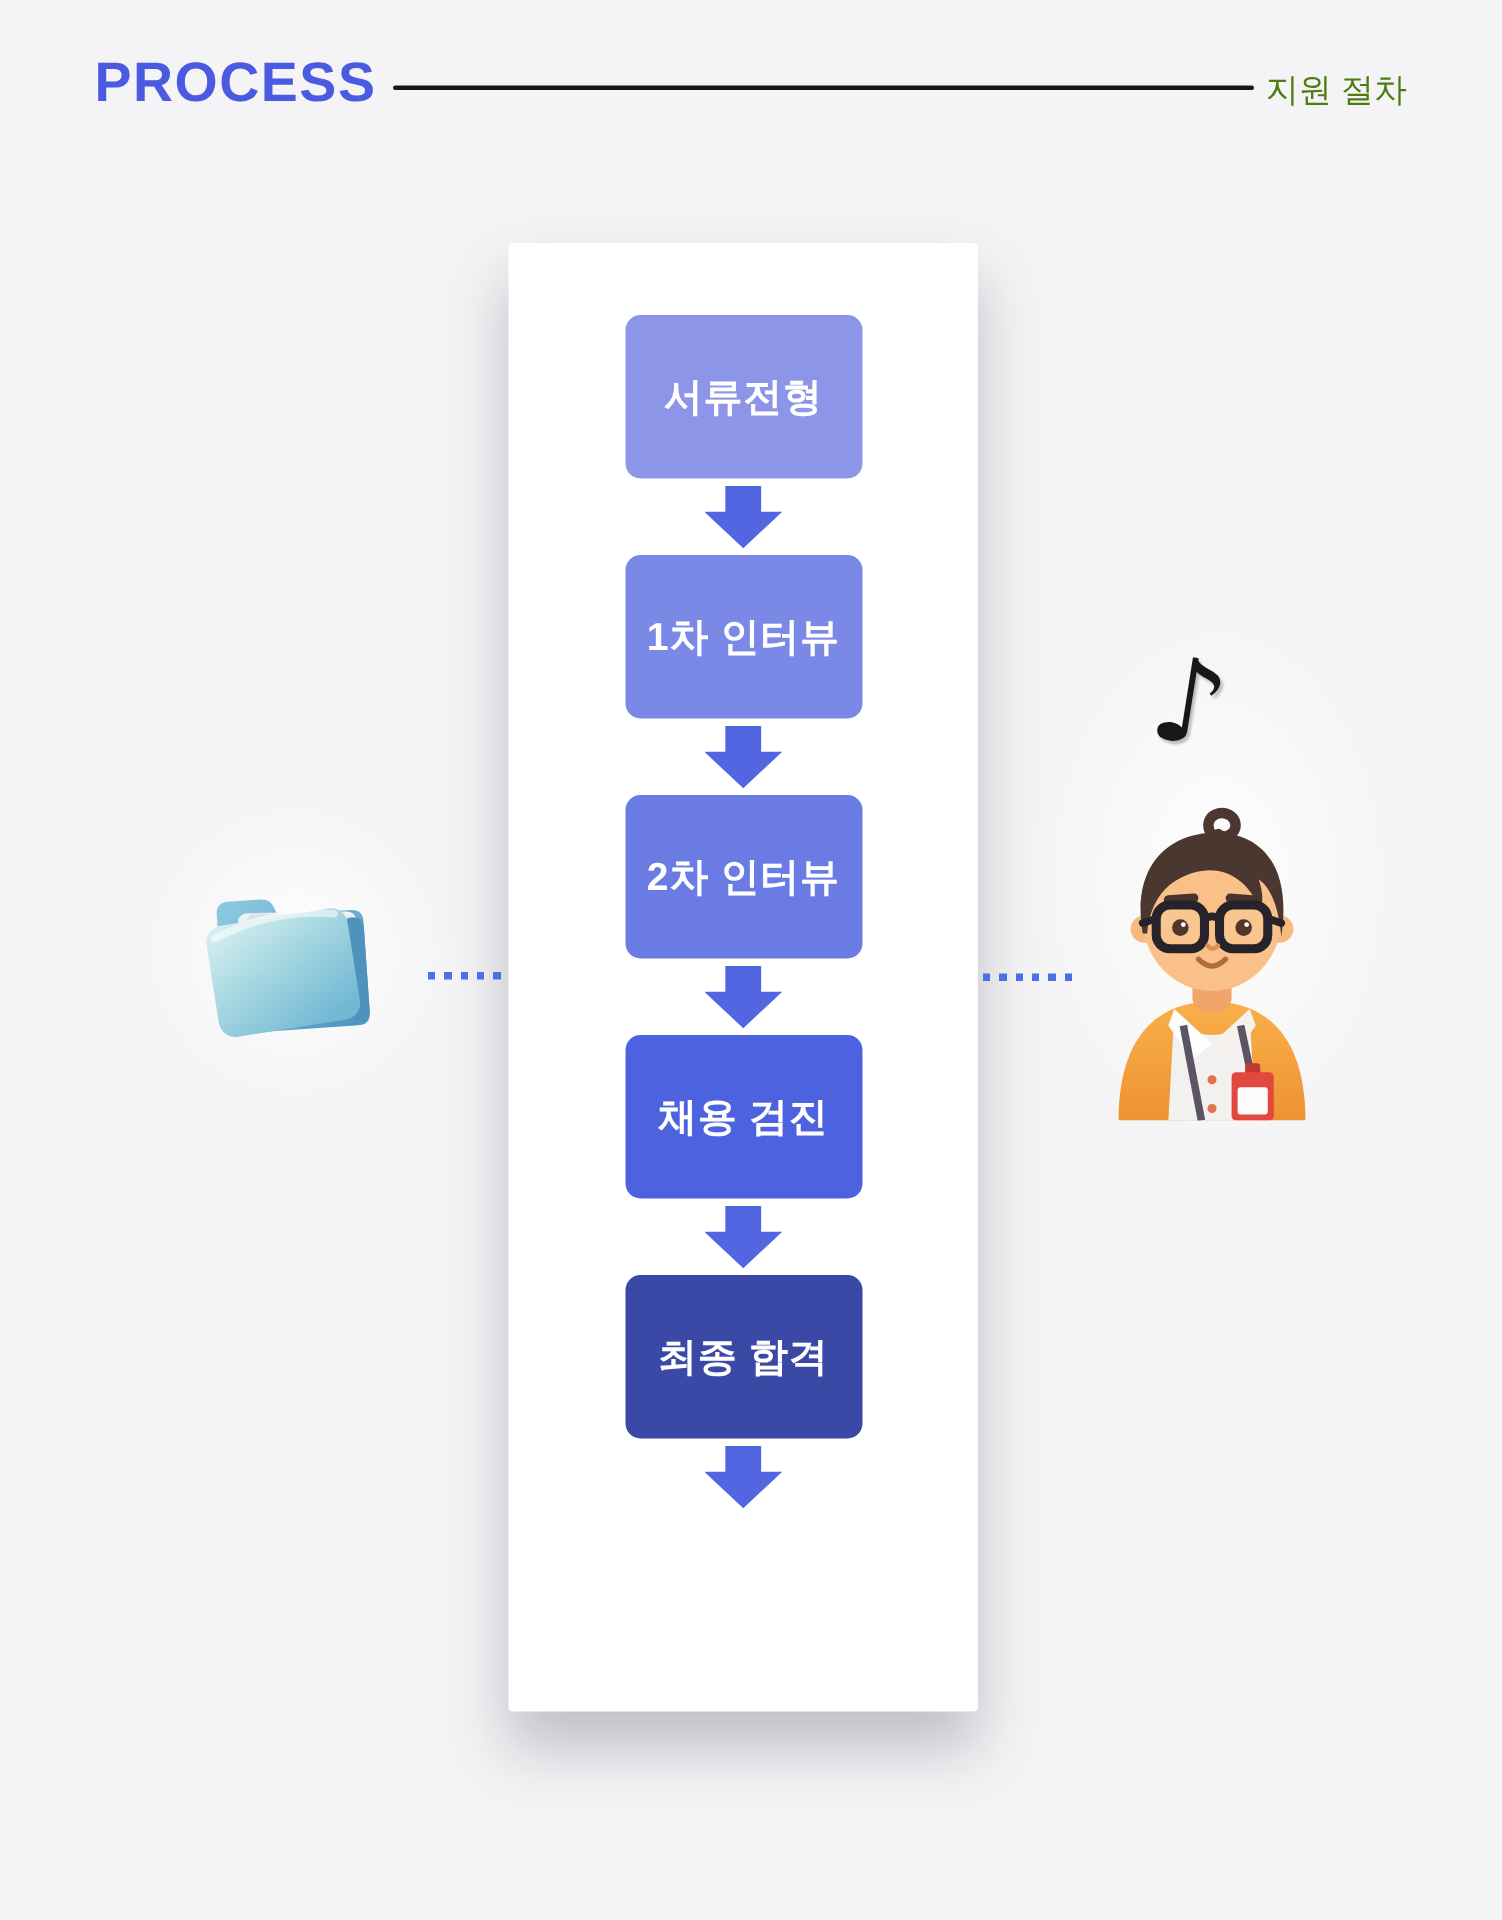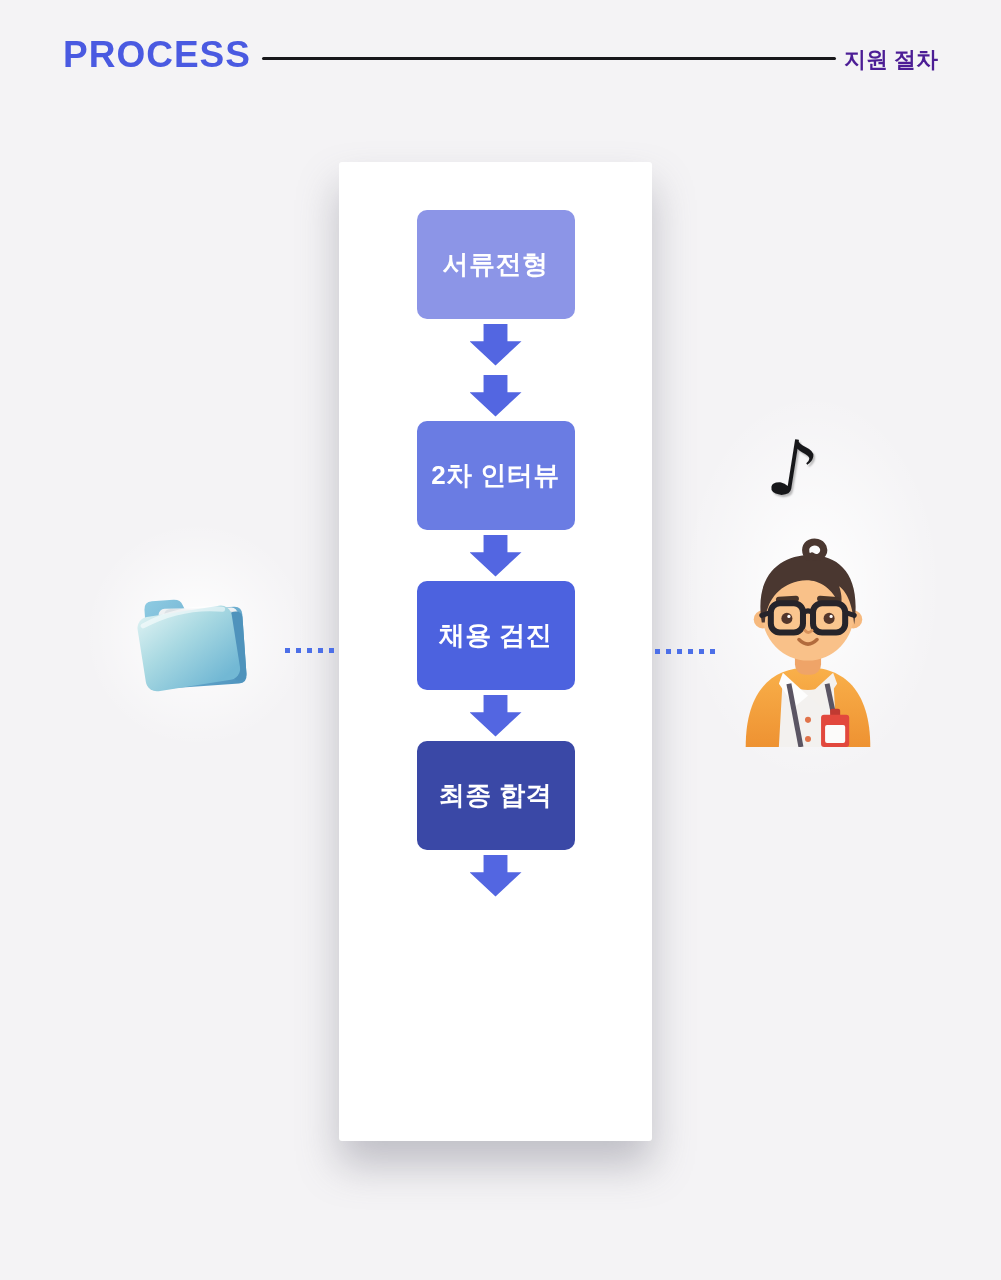--- a/index.html
+++ b/index.html
@@ -6,21 +6,21 @@
   html,body { width:1001px; height:1280px; }
   body { font-family:"Liberation Sans","DejaVu Sans",sans-serif; }
 
   .page { position:relative; width:1001px; height:1280px; background:#F4F3F5; overflow:hidden; }
 
   
   .title { position:absolute; left:63px; top:34px; font-size:37px; font-weight:800;
            letter-spacing:1px; color:var(--accent,#4A5AE1); }
   .divider { position:absolute; left:262px; top:57px; width:574px; height:3px;
              background:#17171A; border-radius:2px; }
-  .subtitle { position:absolute; top:45px; right:63px; font-size:22px; color:#4c1d95;font-weight:bold; }
+  .subtitle { position:absolute; top:45px; right:63px; font-size:22px; color:#4d7c0f; }
 
   
   .glow { position:absolute; border-radius:50%;
           background:radial-gradient(closest-side, rgba(255,255,255,.95), rgba(255,255,255,0)); }
   .glow.left  { left:84px;  top:522px; width:225px; height:225px; }
   .glow.right { left:682px; top:392px; width:260px; height:390px; }
 
   
   .flow-card { position:absolute; left:339px; top:162px; width:313px; height:979px;
                background:#FFFFFF; border-radius:3px;
@@ -57,20 +57,23 @@
   <div class="subtitle">지원 절차</div>
 
   <div class="glow left"></div>
   <div class="glow right"></div>
 
   <section class="flow-card" id="flow-card">
     <div class="step-box" style="background: rgb(140, 149, 231); color: rgb(255, 255, 255);">
       <span class="step-label">서류전형</span>
     </div>
   <div class="flow-arrow" style="background: rgb(83, 102, 225);"></div>
+    <div class="step-box" style="background: rgb(123, 137, 230); color: rgb(255, 255, 255);">
+      <span class="step-label">1차 인터뷰</span>
+    </div>
   <div class="flow-arrow" style="background: rgb(83, 102, 225);"></div>
     <div class="step-box" style="background: rgb(106, 124, 227); color: #ffffff;">
       <span class="step-label">2차 인터뷰</span>
     </div>
   <div class="flow-arrow" style="background: rgb(83, 102, 225);"></div>
     <div class="step-box" style="background: rgb(76, 98, 223); color: rgb(255, 255, 255); justify-content: center;">
       <span class="step-label">채용 검진</span>
     </div>
   <div class="flow-arrow" style="background: rgb(83, 102, 225);"></div>
     <div class="step-box" style="background: rgb(58, 72, 166); color: rgb(255, 255, 255); align-items: center;">

